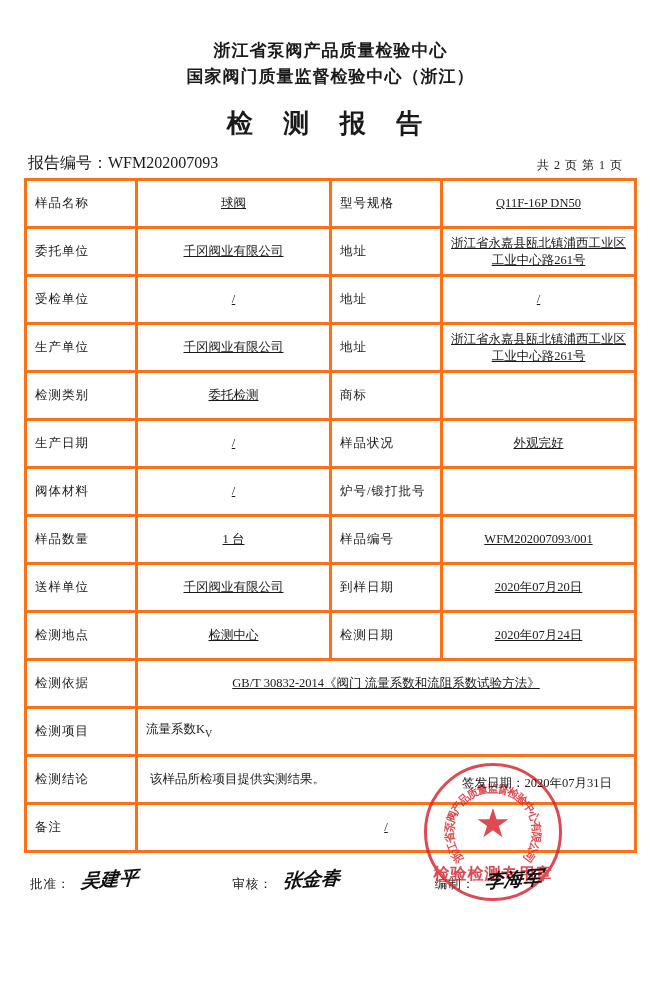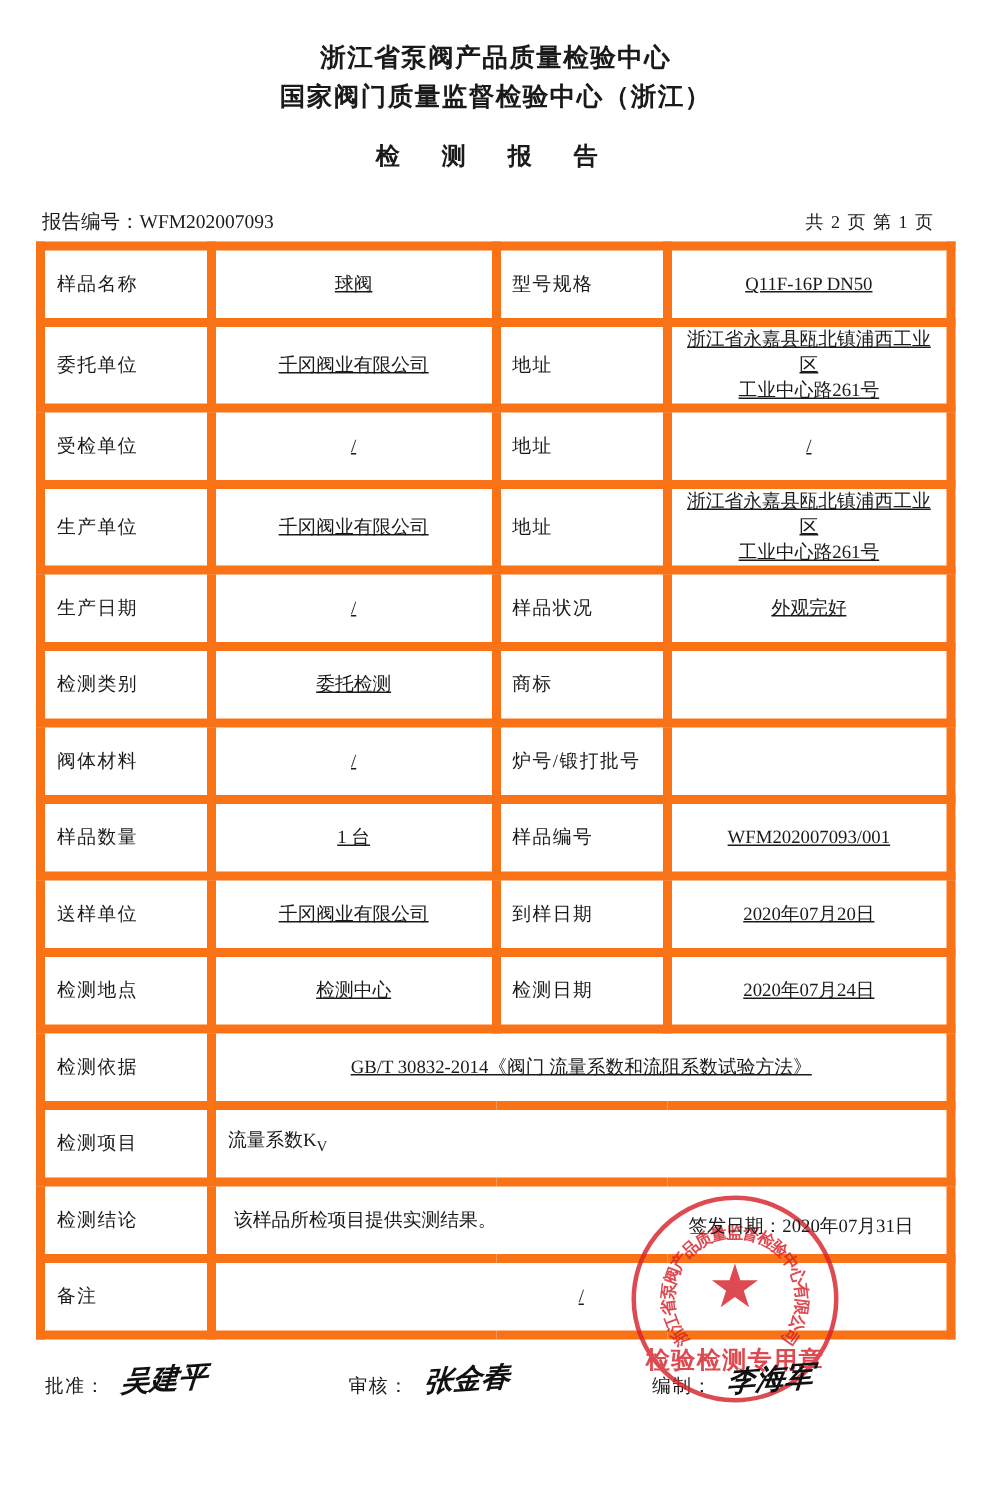--- a/index.html
+++ b/index.html
@@ -13,64 +13,63 @@
     font-family: "Liberation Serif", "DejaVu Serif", serif;
     color: #1a1a1a;
     position: relative;
     overflow: hidden;
   }
   .page {
     width: 661px;
     height: 801px;
     position: relative;
     box-sizing: border-box;
-    padding: 0 24px;
+    padding: 12px 24px;
   }
   .header {
     text-align: center;
     padding-top: 26px;
   }
   .org1, .org2 {
     font-size: 17px;
     font-weight: bold;
     letter-spacing: 1px;
     line-height: 26px;
   }
   .doc-title {
-    font-size: 16px;
+    font-size: 26px;
     font-weight: bold;
     letter-spacing: 12px;
     margin-top: 16px;
     margin-bottom: 6px;
   }
   .meta-row {
     display: flex;
     justify-content: space-between;
     align-items: flex-end;
     font-size: 12px;
     padding: 6px 4px 4px 4px;
   }
   .meta-left {
-    font-size: 13px;
-    margin-top: 12px;
+    font-size: 16px;
   }
   .meta-right {
     font-size: 12px;
     letter-spacing: 1px;
     padding-right: 10px;
     text-align: center;
   }
   table.main {
     width: 100%;
     border-collapse: collapse;
     table-layout: fixed;
     font-size: 12.5px;
   }
   table.main td {
-    border: 6px solid #f97316;
+    border: 3px solid #f97316;
     padding: 0 8px;
     vertical-align: middle;
     height: 45px;
     line-height: 17px;
   }
   .lbl {
     width: 92px;
     text-align: left;
     letter-spacing: 1px;
     padding-left: 10px;
@@ -228,30 +227,30 @@
         <td class="val">/</td>
       </tr>
       <tr>
         <td class="lbl">生产单位</td>
         <td class="val">千冈阀业有限公司</td>
         <td class="lbl2">地址</td>
         <td class="val two-line" style="white-space: pre-line;">浙江省永嘉县瓯北镇浦西工业区
 工业中心路261号</td>
       </tr>
       <tr>
+        <td class="lbl">检测类别</td>
+        <td class="val">委托检测</td>
+        <td class="lbl2">商标</td>
+        <td class="val"></td>
+      </tr>
+      <tr>
         <td class="lbl">生产日期</td>
         <td class="val">/</td>
         <td class="lbl2">样品状况</td>
         <td class="val">外观完好</td>
-      </tr>
-      <tr>
-        <td class="lbl">检测类别</td>
-        <td class="val">委托检测</td>
-        <td class="lbl2">商标</td>
-        <td class="val"></td>
       </tr>
       <tr>
         <td class="lbl">阀体材料</td>
         <td class="val">/</td>
         <td class="lbl2">炉号/锻打批号</td>
         <td class="val"></td>
       </tr>
       <tr>
         <td class="lbl">样品数量</td>
         <td class="val">1 台</td>

